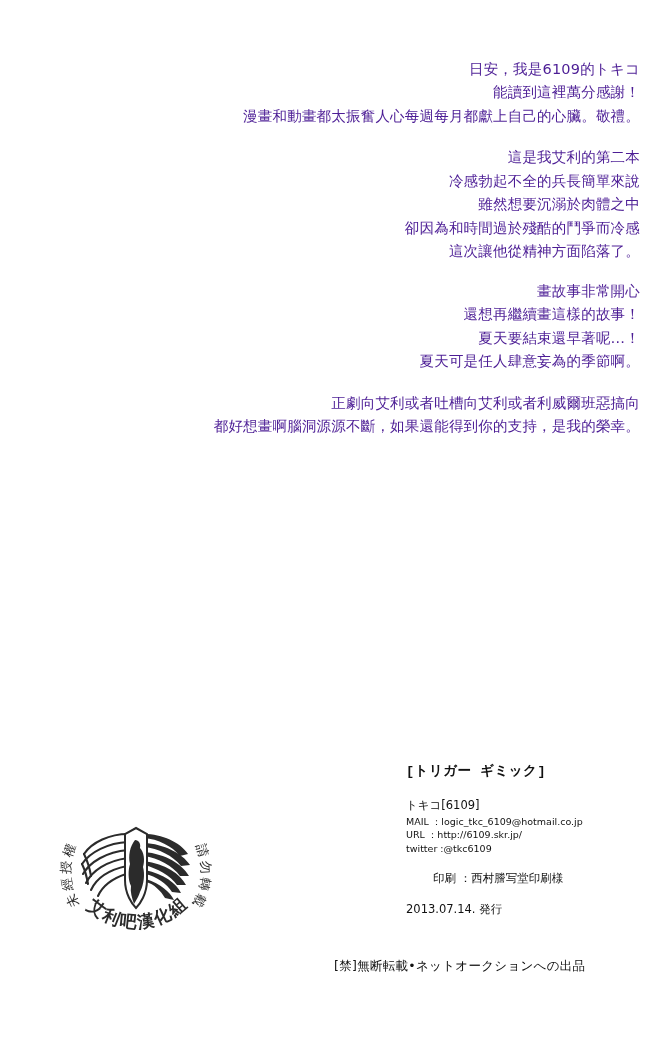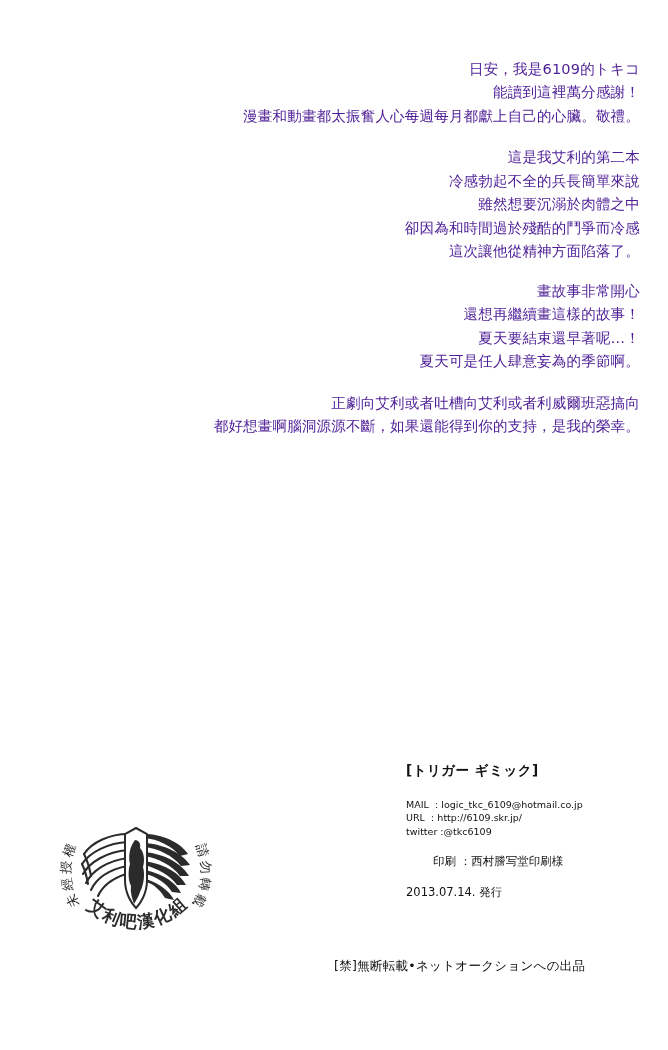--- a/index.html
+++ b/index.html
@@ -45,20 +45,21 @@
     top: 762px;
     width: 250px;
     text-align: left;
     color: #111;
   }
   .colophon .title {
     font-size: 13.5px;
     font-weight: bold;
     letter-spacing: 0.5px;
     margin-bottom: 18px;
+    font-family: Liberation Mono, monospace;
   }
   .colophon .circle-name {
     font-size: 11.5px;
     margin-bottom: 2px;
   }
   .colophon .contact {
     font-size: 9.5px;
     line-height: 1.42;
     margin-bottom: 16px;
   }
@@ -116,20 +117,21 @@
   <p>夏天可是任人肆意妄為的季節啊。</p>
 
   <div class="para-gap"></div>
 
   <p>正劇向艾利或者吐槽向艾利或者利威爾班惡搞向</p>
   <p>都好想畫啊腦洞源源不斷，如果還能得到你的支持，是我的榮幸。</p>
 </div>
 
 <div class="colophon">
   <div class="title">[トリガー ギミック]</div>
+  <div class="circle-name">トキコ[6109]</div>
   <div class="contact">
     <div>MAIL ：logic_tkc_6109@hotmail.co.jp</div>
     <div>URL ：http://6109.skr.jp/</div>
     <div>twitter :@tkc6109</div>
   </div>
   <div class="print">印刷 ：西村謄写堂印刷様</div>
   <div class="date">2013.07.14. 発行</div>
 </div>
 
 <div class="notice">[禁]無断転載•ネットオークションへの出品</div>

